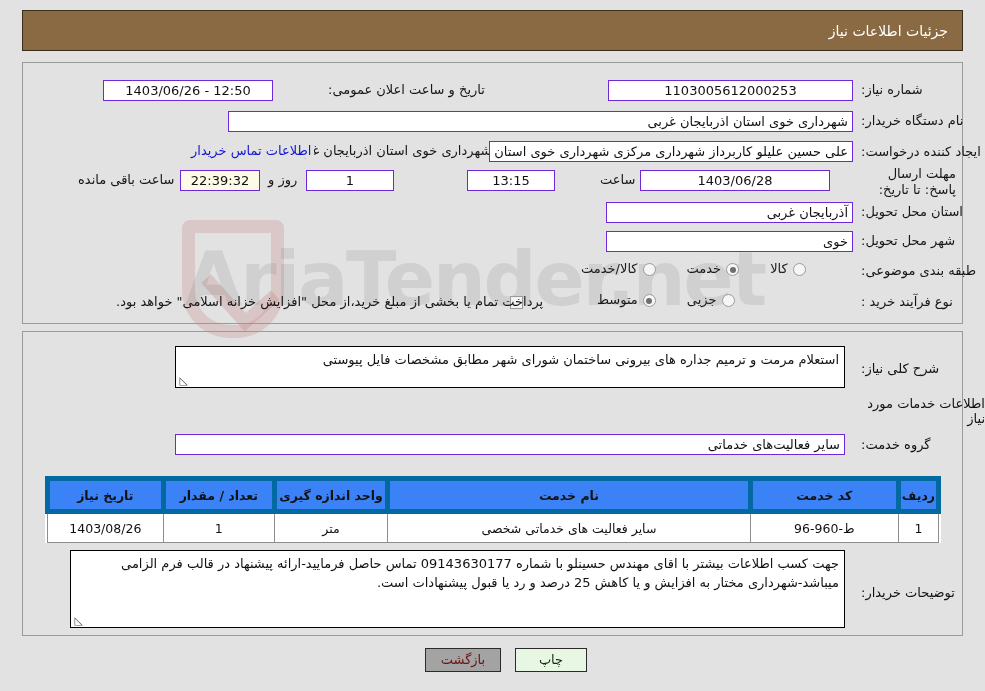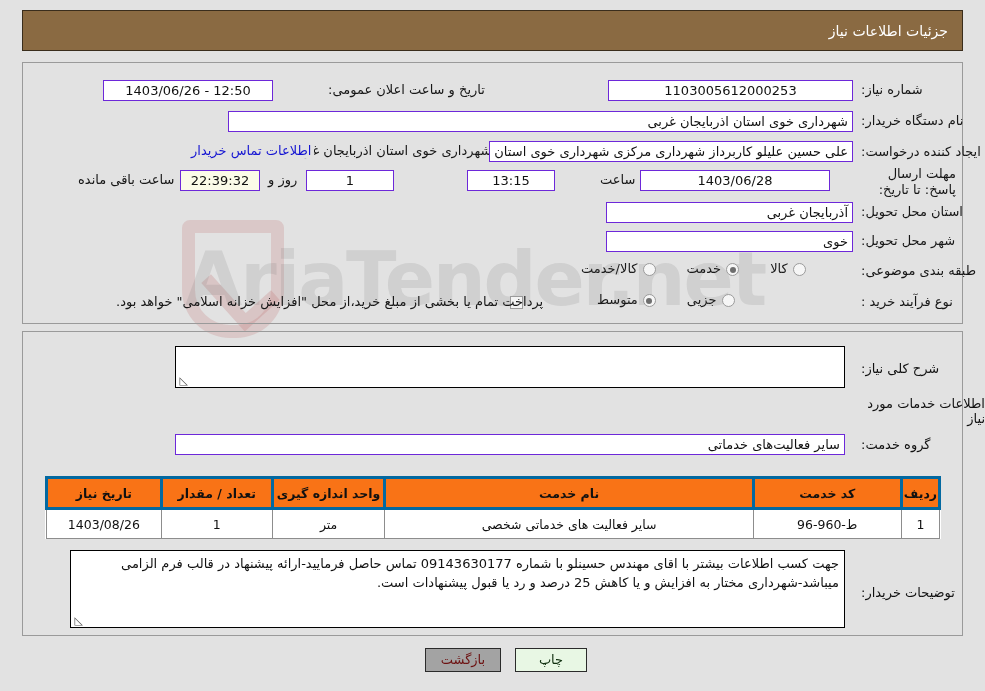--- a/index.html
+++ b/index.html
@@ -189,22 +189,22 @@
   #svc-table {
     position: absolute;
     left: 45px; top: 476px;
     width: 896px;
     border-collapse: collapse;
     font-size: 12.5px;
     z-index: 2;
     background: #fff;
   }
   #svc-table th {
-    background: #f97316;
-    border: 3px solid #0369a1;
+    background: #3b82f6;
+    border: 5px solid #0369a1;
     height: 26px;
     font-weight: bold;
     color: #111;
     font-size: 12.5px;
   }
   #svc-table td {
     background: #ffffff;
     border: 1px solid #8d8d8d;
     height: 26px;
     text-align: center;
@@ -323,20 +323,21 @@
     <span>متوسط</span>
   </div>
 </div>
 <span class="checkbox" style="position:absolute; left:510px; top:296px; z-index:2;"></span>
 <div class="plain" style="position:absolute; left:116px; top:294px; z-index:2;">پرداخت تمام یا بخشی از مبلغ خرید،از محل "افزایش خزانه اسلامی" خواهد بود.</div>
 
 <div class="panel" id="panel-bottom"></div>
 
 <div class="section-head" style="left:861px; top:361px;">شرح کلی نیاز:</div>
 <div class="textarea" style="position:absolute; left:175px; top:346px; width:670px; height:42px; z-index:2;">
+  <span>استعلام مرمت و ترمیم جداره های بیرونی ساختمان شورای شهر مطابق مشخصات فایل پیوستی</span>
   <span class="grip">◺</span>
 </div>
 
 <div class="section-head" style="left:861px; top:396px;">اطلاعات خدمات مورد نیاز</div>
 
 <div class="section-head" style="left:861px; top:437px;">گروه خدمت:</div>
 <div class="field right" style="position:absolute; left:175px; top:434px; width:670px; z-index:2;">سایر فعالیت‌های خدماتی</div>
 
 <table id="svc-table">
   <thead>

